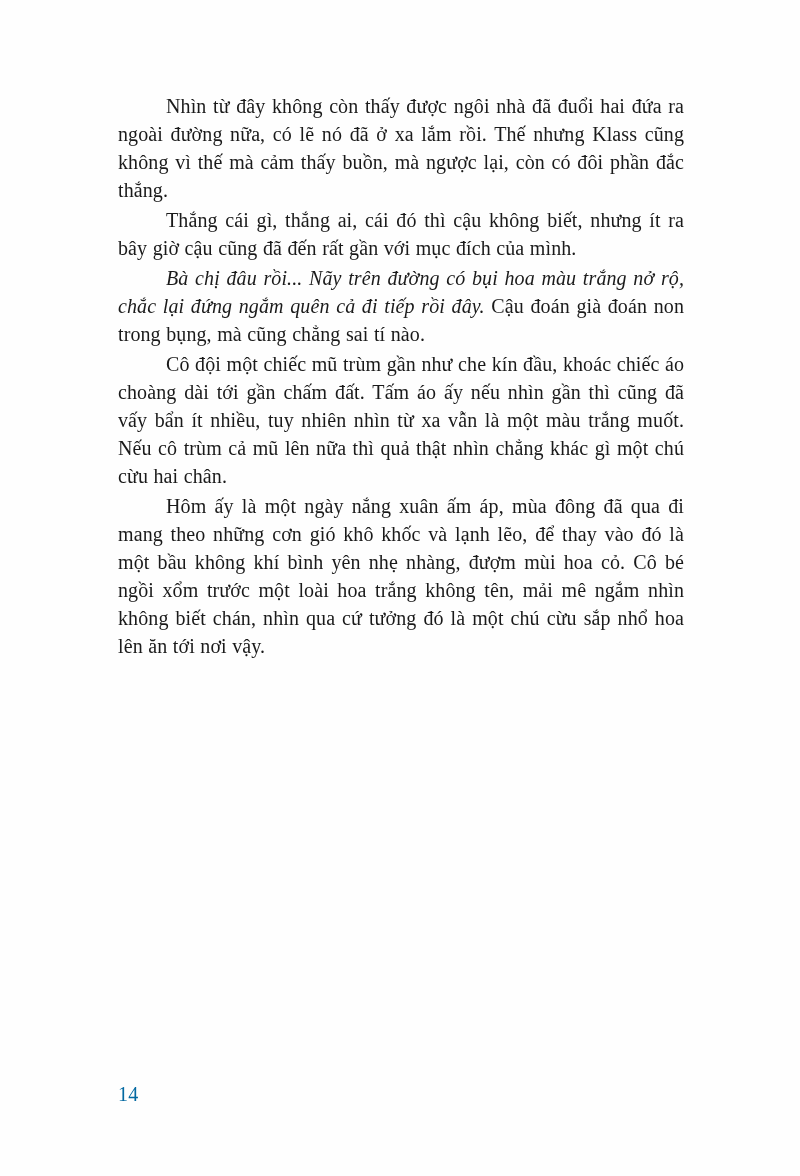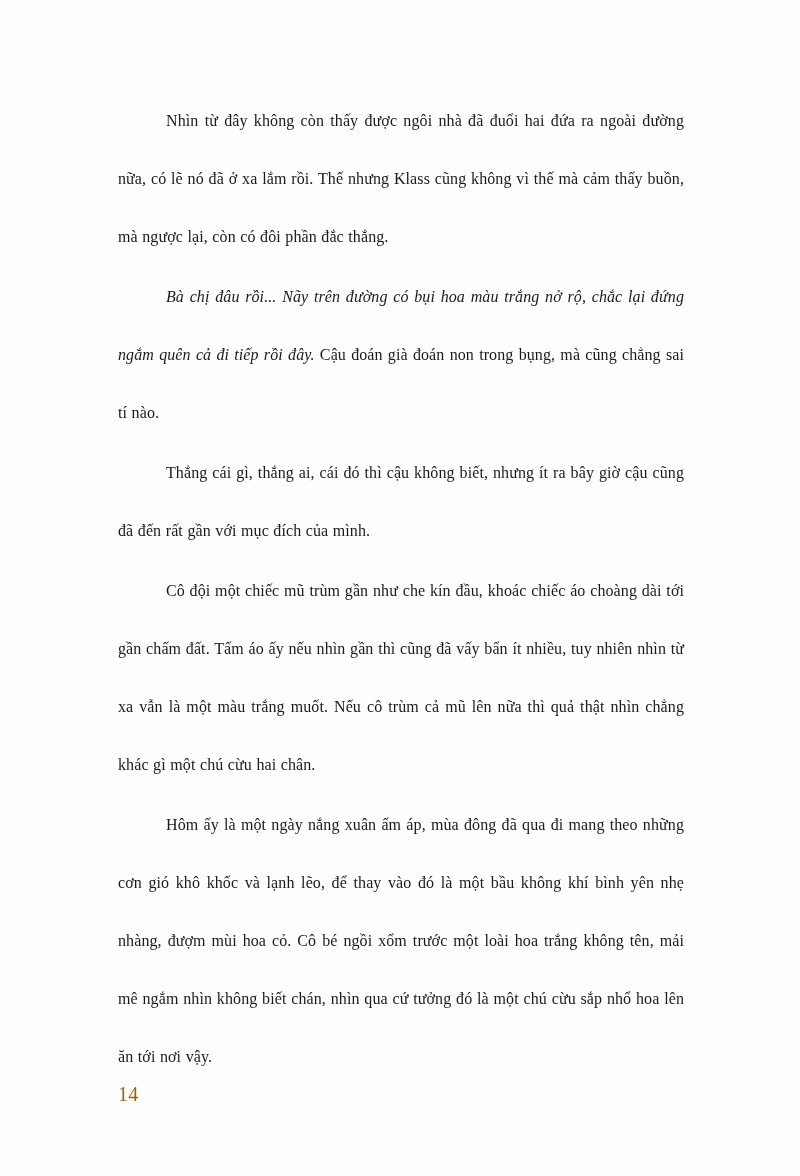--- a/index.html
+++ b/index.html
@@ -22,52 +22,52 @@
     box-sizing: border-box;
   }
   .text-column {
     position: absolute;
     left: 118px;
     top: 92px;
     width: 566px;
   }
   .para {
     margin: 0 0 2px 0;
-    font-size: 16px;
-    line-height: 58px;
+    font-size: 20px;
+    line-height: 28px;
     text-align: justify;
     text-indent: 48px;
     letter-spacing: 0.1px;
     word-spacing: 0.4px;
   }
   .para.mixed .it {
     font-style: italic;
   }
   .folio {
     position: absolute;
     left: 118px;
     top: 1082px;
     font-size: 20px;
     line-height: 24px;
-    color: #a16207;
+    color: #0369a1;
     letter-spacing: 0.3px;
   }
 </style>
 </head>
 <body>
 
 <div class="page">
 
   <div class="text-column">
 
     <p class="para">Nhìn từ đây không còn thấy được ngôi nhà đã đuổi hai đứa ra ngoài đường nữa, có lẽ nó đã ở xa lắm rồi. Thế nhưng Klass cũng không vì thế mà cảm thấy buồn, mà ngược lại, còn có đôi phần đắc thắng.</p>
 
+    <p class="para">Thắng cái gì, thắng ai, cái đó thì cậu không biết, nhưng ít ra bây giờ cậu cũng đã đến rất gần với mục đích của mình.</p>
+
     <p class="para mixed"><span class="it">Bà chị đâu rồi... Nãy trên đường có bụi hoa màu trắng nở rộ, chắc lại đứng ngắm quên cả đi tiếp rồi đây.</span><span> Cậu đoán già đoán non trong bụng, mà cũng chẳng sai tí nào.</span></p>
-
-    <p class="para">Thắng cái gì, thắng ai, cái đó thì cậu không biết, nhưng ít ra bây giờ cậu cũng đã đến rất gần với mục đích của mình.</p>
 
     <p class="para">Cô đội một chiếc mũ trùm gần như che kín đầu, khoác chiếc áo choàng dài tới gần chấm đất. Tấm áo ấy nếu nhìn gần thì cũng đã vấy bẩn ít nhiều, tuy nhiên nhìn từ xa vẫn là một màu trắng muốt. Nếu cô trùm cả mũ lên nữa thì quả thật nhìn chẳng khác gì một chú cừu hai chân.</p>
 
     <p class="para">Hôm ấy là một ngày nắng xuân ấm áp, mùa đông đã qua đi mang theo những cơn gió khô khốc và lạnh lẽo, để thay vào đó là một bầu không khí bình yên nhẹ nhàng, đượm mùi hoa cỏ. Cô bé ngồi xổm trước một loài hoa trắng không tên, mải mê ngắm nhìn không biết chán, nhìn qua cứ tưởng đó là một chú cừu sắp nhổ hoa lên ăn tới nơi vậy.</p>
 
 
   </div>
 
   <div class="folio">14</div>
 

